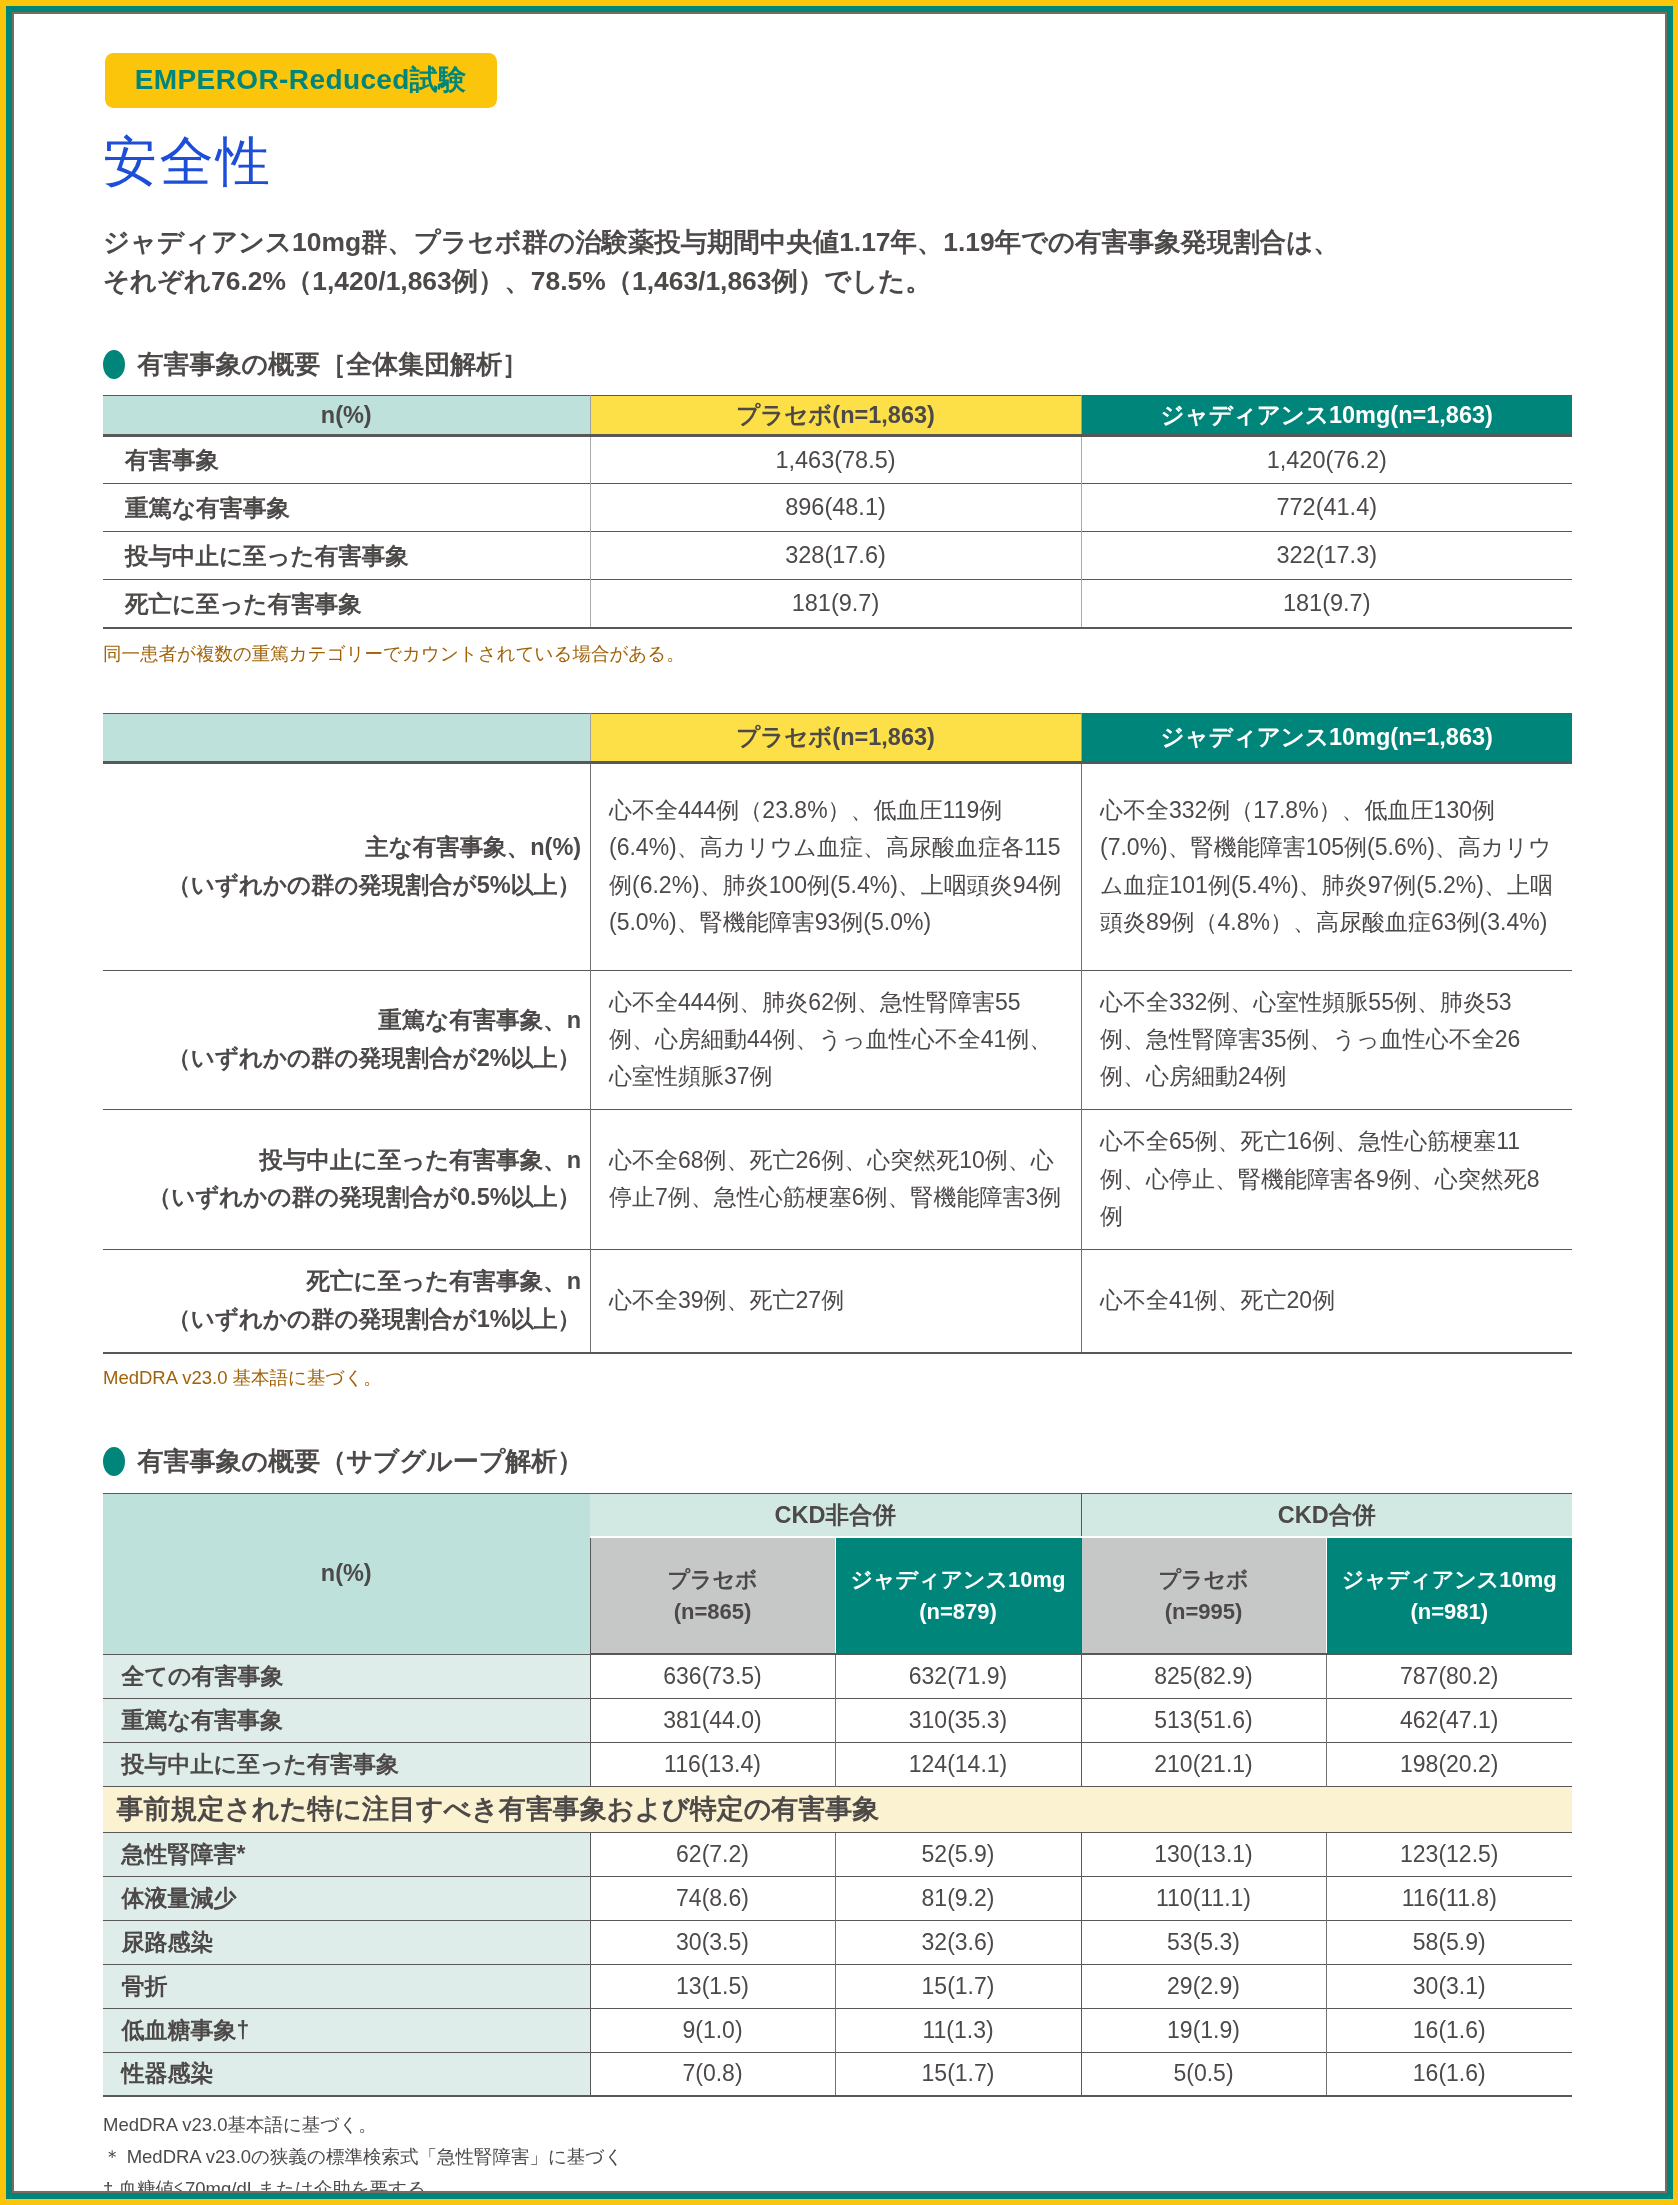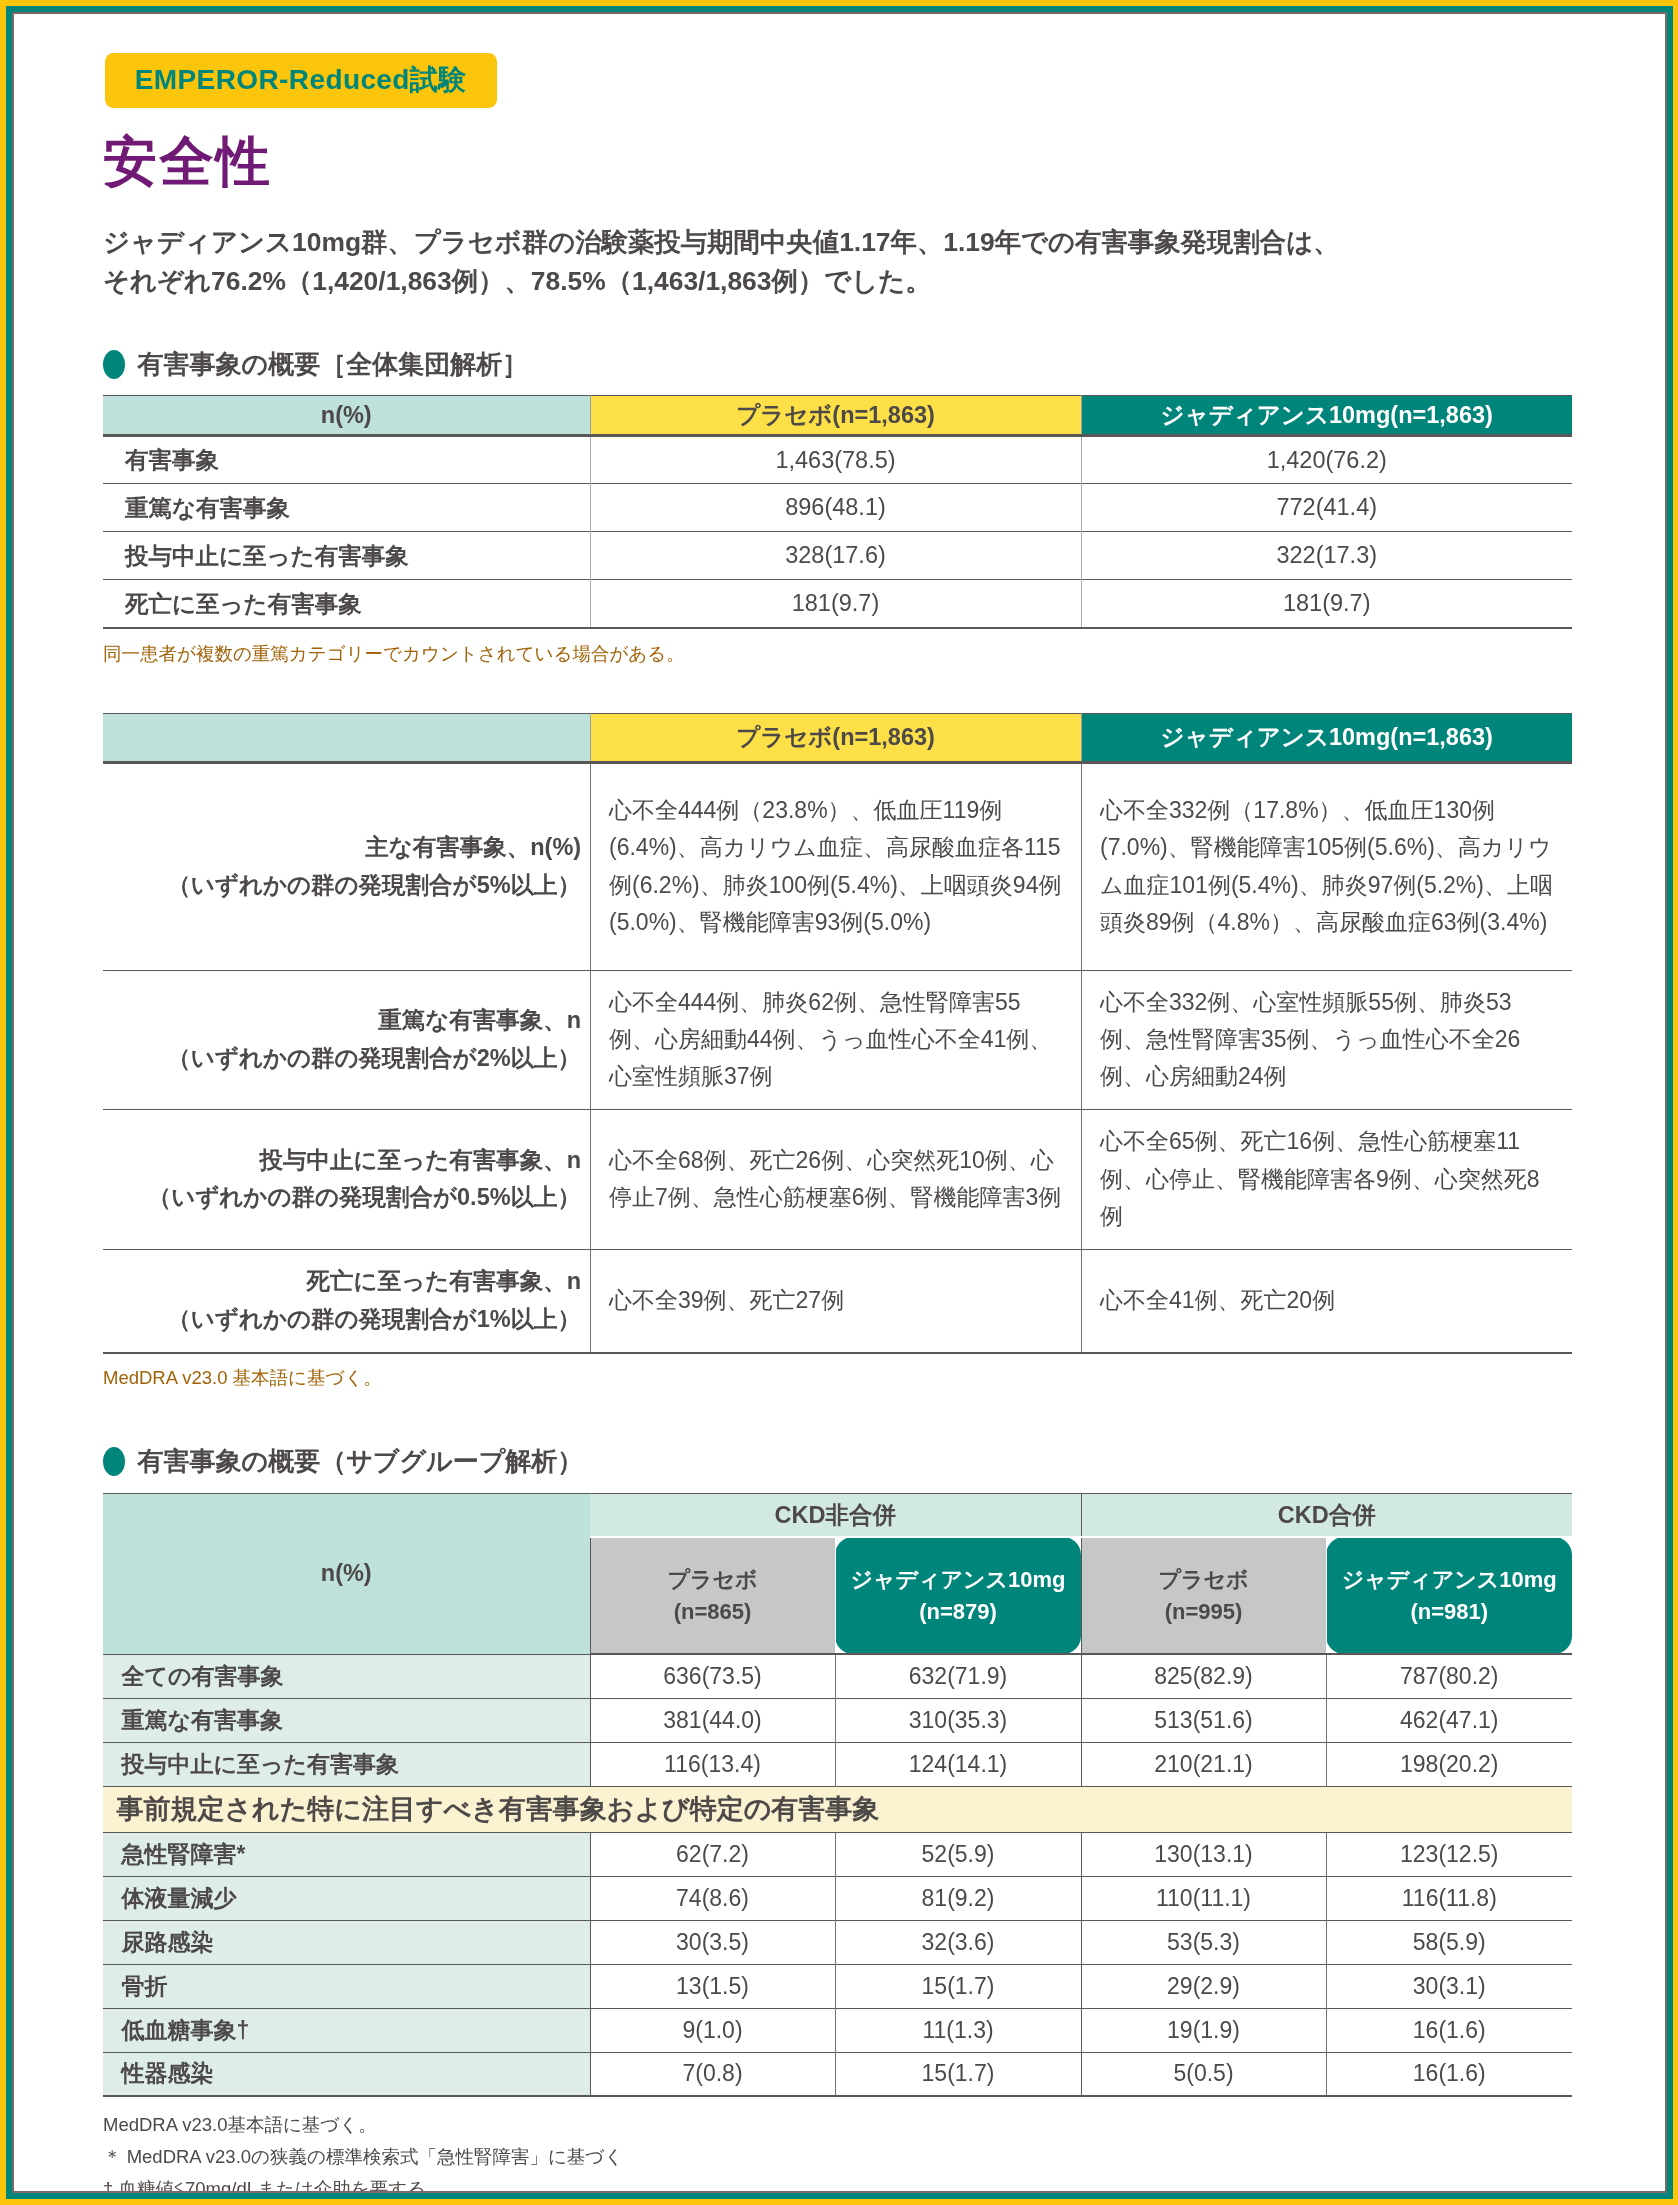--- a/index.html
+++ b/index.html
@@ -23,21 +23,21 @@
     display:inline-block;
     background:#FAC50A; color:#00857B;
     font-size:28px; font-weight:bold;
     padding:7.6px 30px 9.2px 30px;
     border-radius:8.4px;
     letter-spacing:0.4px;
     margin-left:1.7px;
   }
   .page-title {
     margin-top:18.5px;
-    font-size:54px; font-weight:bold; color:#701a75;
+    font-size:54px; font-weight:normal; color:#1d4ed8;
     letter-spacing:2.5px;
   }
   .intro {
     margin-top:23.5px;
     font-size:26.4px; font-weight:bold; line-height:1.5;
     color:#4C4948;
   }
 
   
   .sec-head { display:flex; align-items:center; font-size:26px; font-weight:bold; color:#4C4948; }
@@ -88,21 +88,21 @@
     background:#D2E8E3; height:44px; font-weight:bold; text-align:center;
     border-bottom:2.5px solid #ffffff;
   }
   .t3 .grp2 { border-left:1.7px solid #595757; }
   .t3 .nlab { background:#BEE1DB; font-weight:bold; text-align:center; }
   .t3 .sub { height:117px; font-weight:bold; text-align:center; font-size:22px; line-height:1.45; }
   .t3 .sub.g { background:#C6C7C7; }
   .t3 .sub.t { background:#00857B; color:#fff; }
   .t3 .sub.first { border-left:1.7px solid #595757; }
   .t3 .sub.midsep { border-left:1.7px solid #595757; }
-  .t3 .sub.thin { border-left:0.8px solid #ffffff;border-radius:18px; }
+  .t3 .sub.thin { border-left:0.8px solid #ffffff; }
   .t3 thead tr.subrow th { border-bottom:2.5px solid #595757; }
   .t3 tbody td { height:44px; border-top:1.7px solid #595757; }
   .t3 .rl { background:#DEEDE9; text-align:left; padding-left:18.5px; font-weight:bold; font-size:23px; }
   .t3 .rv { text-align:center; font-size:23px; border-left:0.8px solid #727171; }
   .t3 .rv.lsep { border-left:1.7px solid #595757; }
   .t3 .band {
     background:#FBF2D2; text-align:left; padding-left:13.4px;
     font-weight:bold; font-size:27px; height:46px;
   }
 

